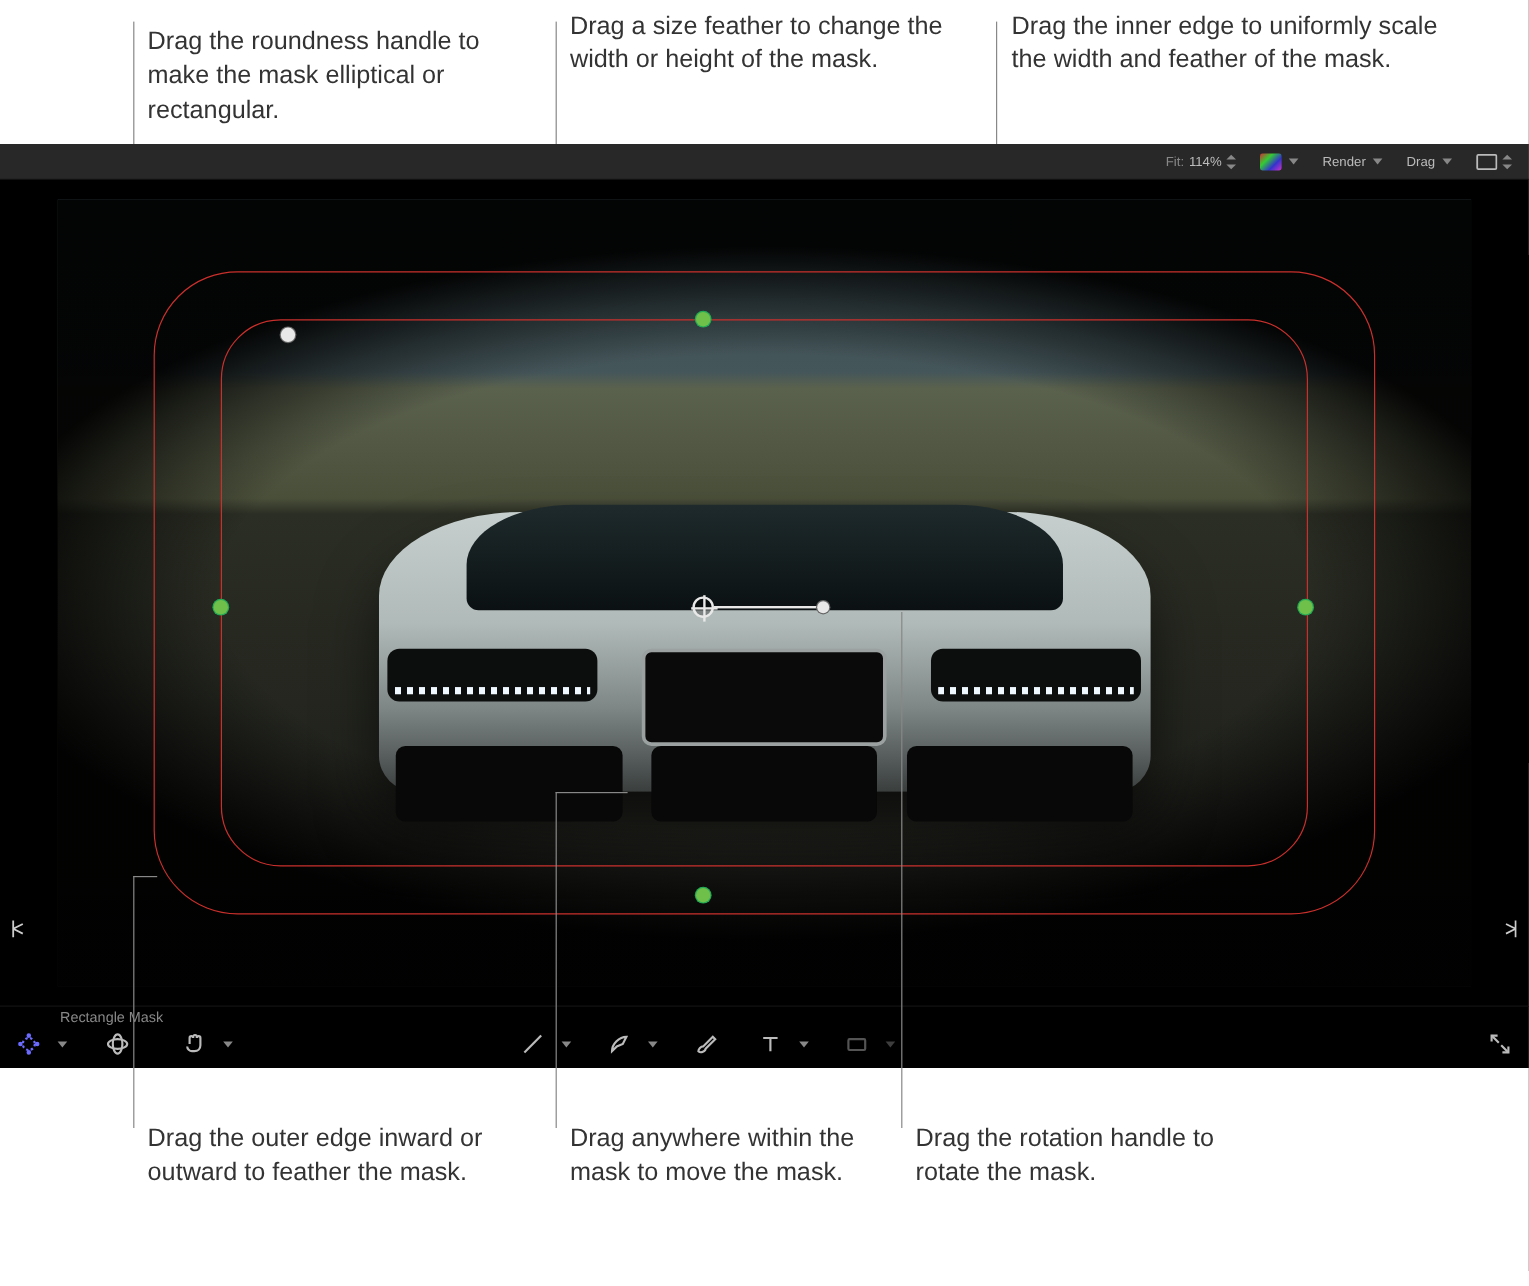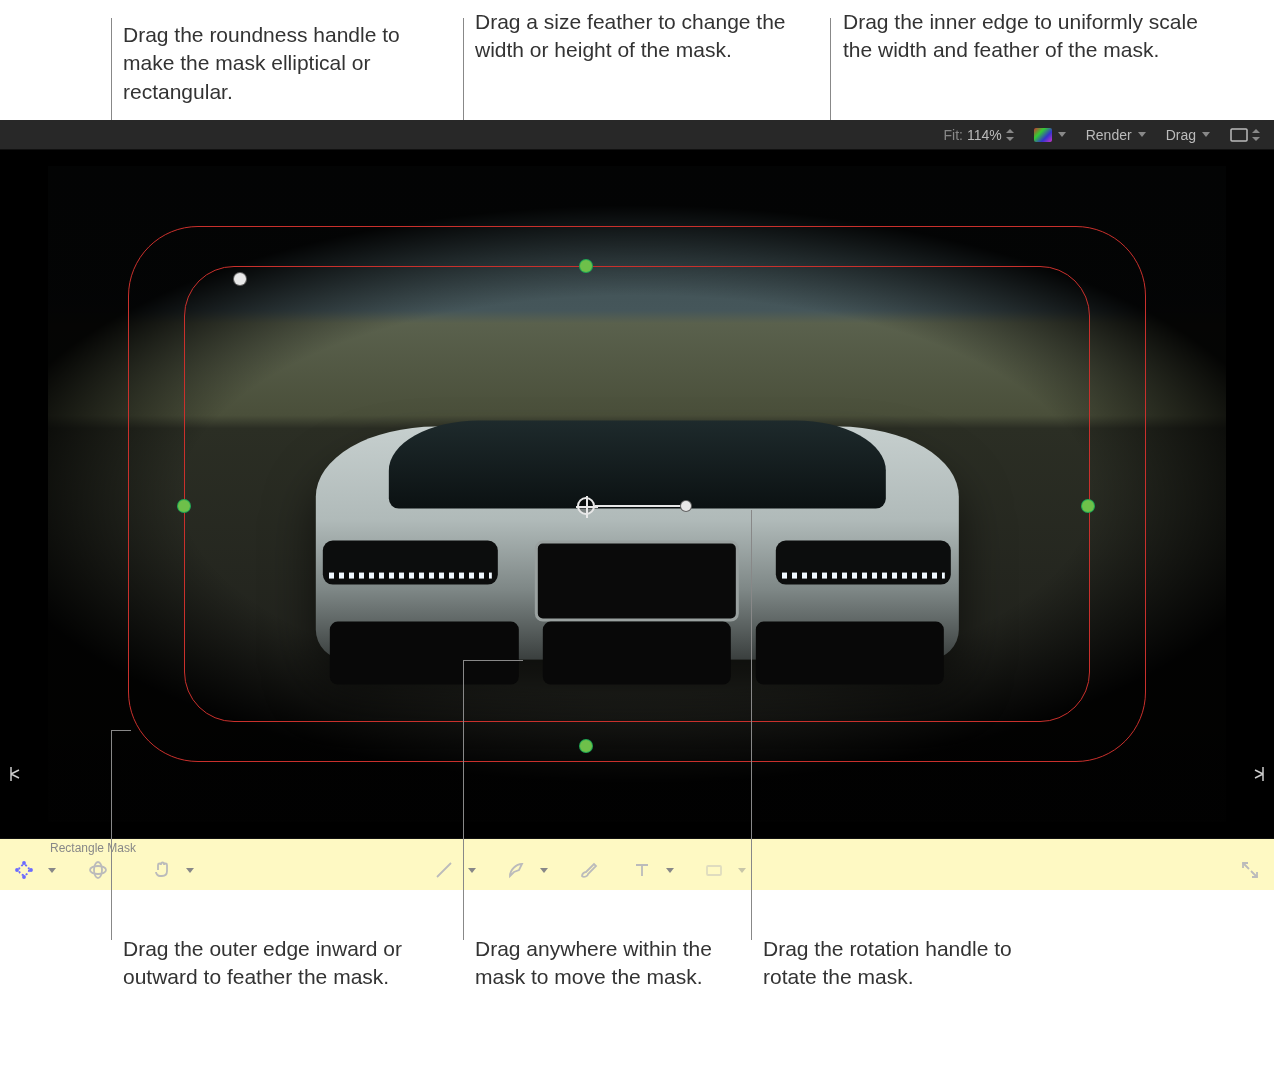--- a/index.html
+++ b/index.html
@@ -35,21 +35,21 @@
   top: 0; left: 0; right: 0;
   height: 30px;
   background: #282828;
   border-bottom: 1px solid #111;
   display: flex;
   align-items: center;
   justify-content: flex-end;
   padding-right: 10px;
   gap: 12px;
   color: #bbb;
-  font-size: 14px;
+  font-size: 11px;
 }
 .top-toolbar .item {
   display: flex;
   align-items: center;
   gap: 4px;
   padding: 2px 4px;
 }
 .chevrons {
   display:inline-block;
   position:relative;
@@ -172,21 +172,21 @@
 }
 .anchor::before { left:7px; top:-3px; width:2px; height:22px; }
 .anchor::after  { top:7px; left:-3px; height:2px; width:22px; }
 .rot-line {
   position:absolute;
   height:1.5px; background:#e8e8e8;
 }
 .bottom-toolbar {
   position:absolute;
   bottom:0; left:0; right:0; height:52px;
-  background:#fef9c3;
+  background:#000000;
   border-top:1px solid #111;
   text-decoration:underline;
 }
 .tool-label {
   position:absolute;
   left:50px; top:2px;
   color:#888; font-size:12px;
 }
 .tool-row {
   position:absolute;

